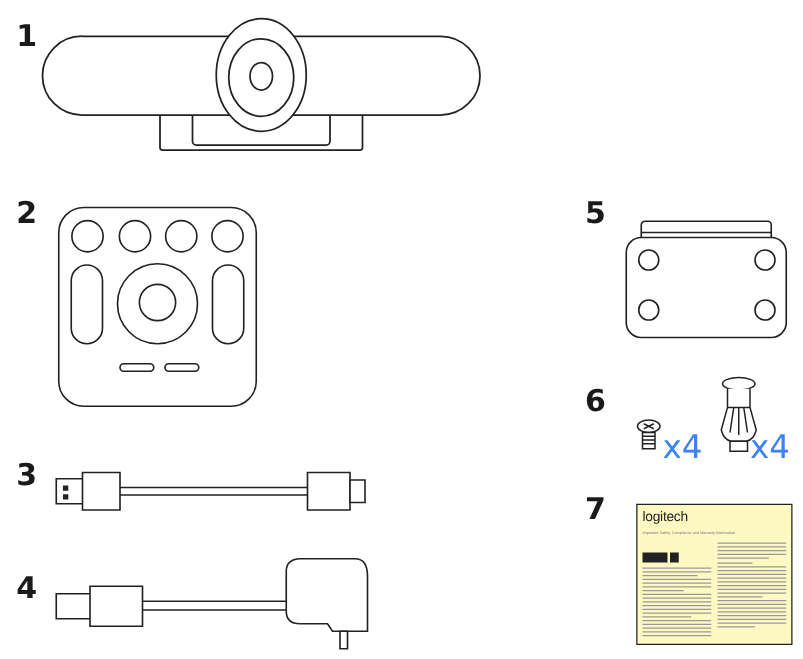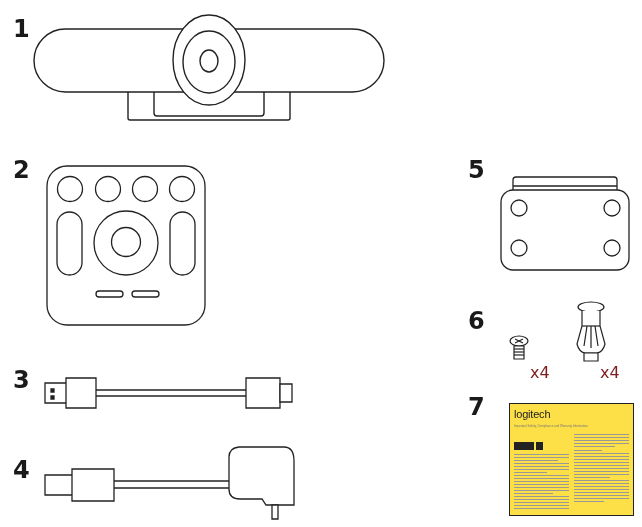--- a/index.html
+++ b/index.html
@@ -1,21 +1,21 @@
 <!DOCTYPE html>
 <html><head>
 <meta charset="utf-8">
 <style>
   html, body { margin: 0; padding: 0; background: #ffffff; }
   body { width: 642px; height: 527px; position: relative; overflow: hidden; font-family: "Liberation Sans", sans-serif; }
   .num { position: absolute; font-family: "DejaVu Sans", sans-serif; font-weight: bold; font-size: 24px; color: #1a1a1a; line-height: 1; }
   svg.part { position: absolute; overflow: visible; }
   svg.part * { vector-effect: non-scaling-stroke; }
-  .qty { position: absolute; font-family: "DejaVu Sans", sans-serif; font-size: 16px; color: #7f1d1d; line-height: 1; margin-top: 20px; }
-  .leaflet { position: absolute; left: 509px; top: 403px; width: 125px; height: 113px; border: 1.5px solid #222; background: #fde047; box-sizing: border-box; overflow: hidden; }
+  .qty { position: absolute; font-family: "DejaVu Sans", sans-serif; font-size: 26px; color: #3b82f6; line-height: 1; }
+  .leaflet { position: absolute; left: 509px; top: 403px; width: 125px; height: 113px; border: 1.5px solid #222; background: #fef9c3; box-sizing: border-box; overflow: hidden; }
   .leaflet .logo { position: absolute; left: 4px; top: 4px; font-family: "Liberation Sans", sans-serif; font-size: 11px; color: #222; letter-spacing: -0.2px; }
   .leaflet .sub { position: absolute; left: 4px; top: 20px; width: 116px; font-size: 3px; line-height: 4px; color: #777; }
   .leaflet .lines { position: absolute; }
   .leaflet .ln { height: 1px; background: #999; margin-bottom: 2px; }
   .leaflet .icons { position: absolute; left: 4px; top: 38px; height: 8px; display: flex; gap: 2px; }
   .leaflet .icons span { display: block; background: #222; height: 8px; }
 </style>
 </head>
 <body>
 

